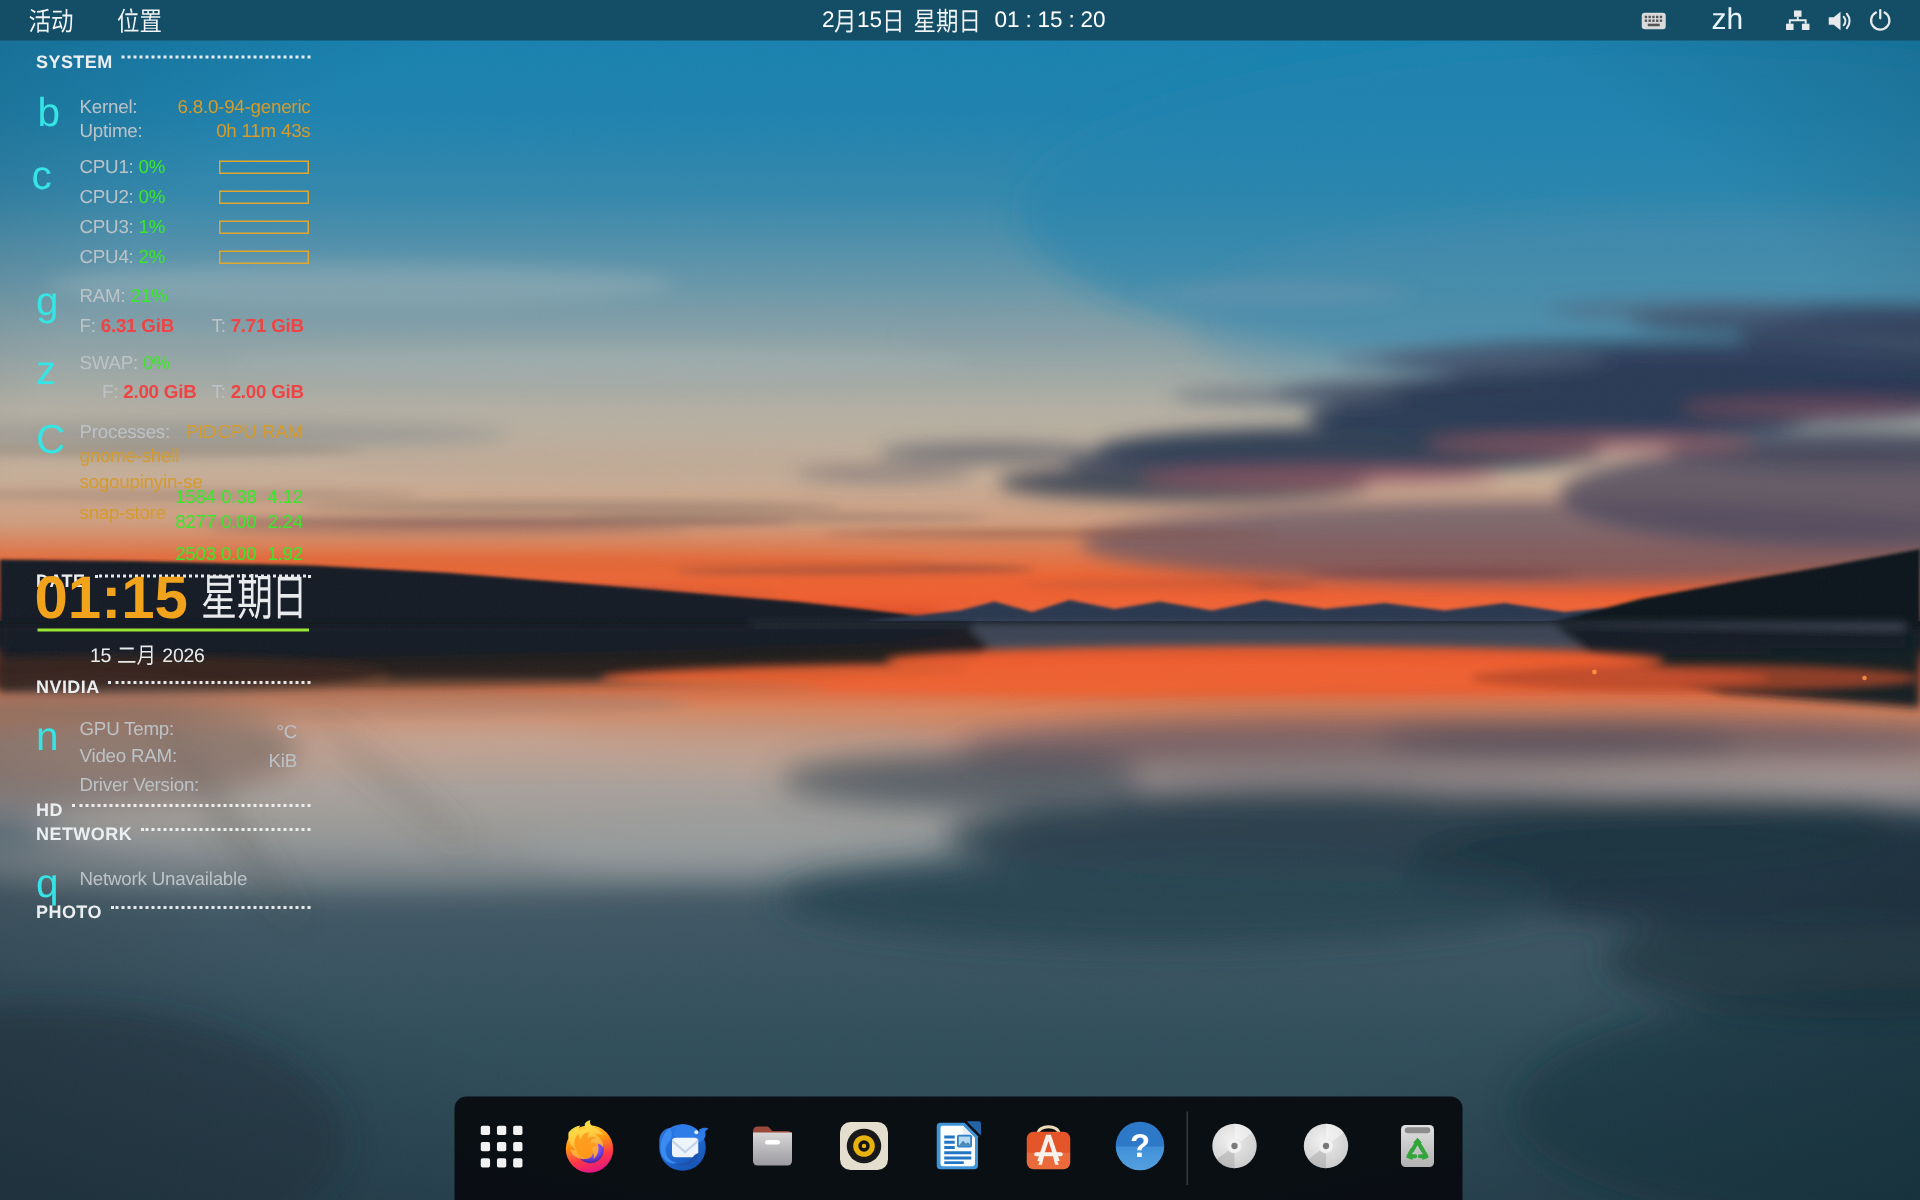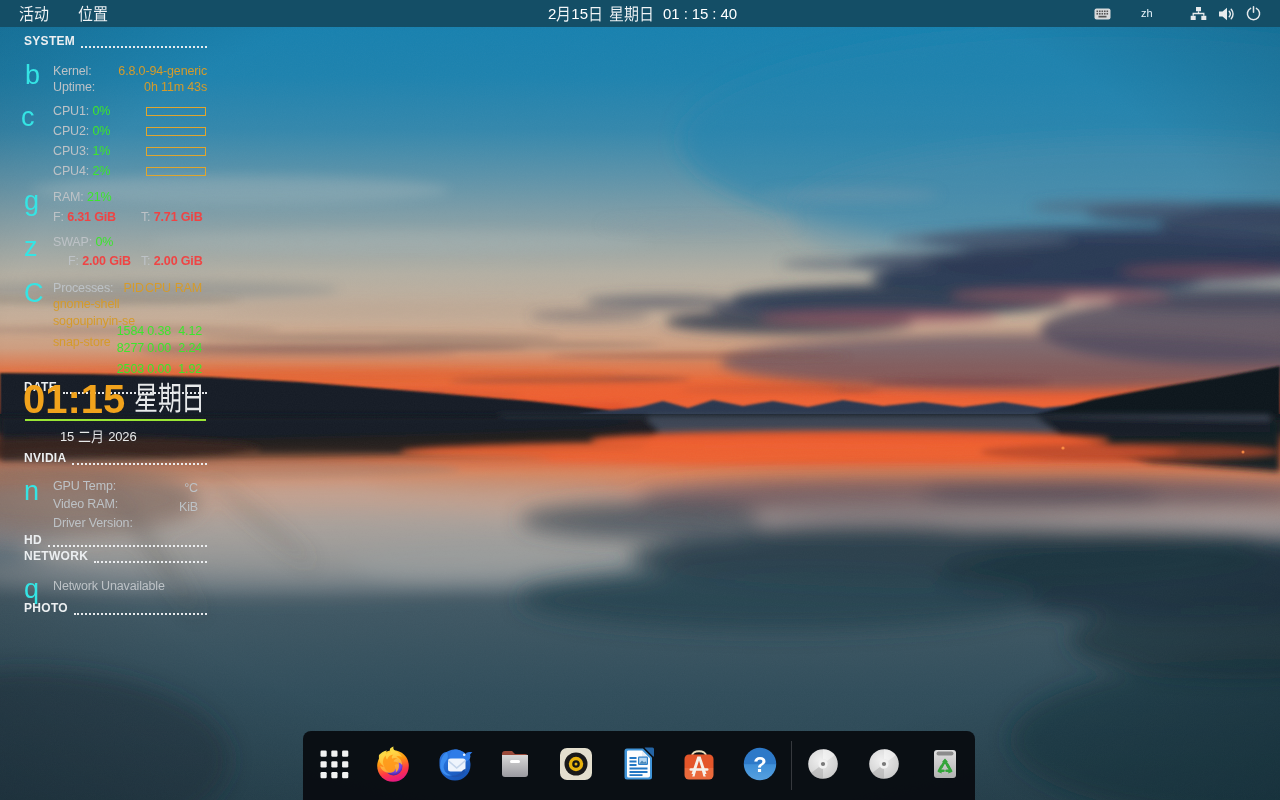--- a/index.html
+++ b/index.html
@@ -15,21 +15,21 @@
 .grn{color:#3ce62c;}
 .icn{position:absolute;color:#35e4e4;font-size:25px;line-height:1;}
 .rt{text-align:right;}
 
 #dock{position:absolute;left:303px;top:731px;width:672px;height:69px;background:rgba(9,13,18,0.96);border-radius:8px 8px 0 0;}
 .dicon{position:absolute;top:12px;width:42px;height:42px;}
 
 #topbar .item .cjk{fill:#f2f5f7;}
 #topbar .item span{display:inline-block;}
 .fwc{width:12px;text-align:center;}
-.hdr{position:absolute;left:24px;width:183px;display:flex;align-items:flex-end;color:#eceff1;font-weight:bold;font-size:12px;letter-spacing:0.3px;height:14px;}
+.hdr{position:absolute;left:24px;width:183px;display:flex;align-items:flex-start;color:#eceff1;font-weight:bold;font-size:12px;letter-spacing:0.3px;height:14px;}
 .hdr i{flex:1;border-bottom:2px dotted rgba(240,242,244,0.95);height:0;margin-left:6px;margin-top:3px;}
 .bar{position:absolute;width:58px;height:7px;border:1.5px solid #e0a62d;}
 .vo{color:#ef4444;font-weight:bold;}
 .grn2{position:absolute;color:#3ce62c;margin-top:27px;}
 #bigclock{position:absolute;left:23px;top:377px;font-size:40px;font-weight:bold;color:#f2a31c;letter-spacing:0px;}
 #bigday{position:absolute;left:134px;top:381px;}
 #bigday .cjk{margin-right:-0.5px;}
 #grnline{position:absolute;left:25px;top:419px;width:181px;height:2px;background:#9ae635;}
 #dateline{position:absolute;left:60px;top:429px;font-size:13px;color:#e8eaeb;display:flex;align-items:center;height:15px;}
 #dsep{position:absolute;left:488px;top:10px;width:1px;height:49px;background:rgba(255,255,255,0.18);}
@@ -249,41 +249,41 @@
         <use href="#g671f"></use>
       </svg>
       <svg class="cjk" width="15" height="17.5" viewBox="0 0 1000 1000" preserveAspectRatio="none">
         <use href="#g65e5"></use>
       </svg>
       <span style="width:9px"></span>
       <span class="tnum">01</span>
       <span class="fwc">:</span>
       <span class="tnum">15</span>
       <span class="fwc">:</span>
-      <span class="tnum">40</span>
+      <span class="tnum">20</span>
 </div>
 <div class="item" style="left:1094px">
 <svg width="17" height="12" viewBox="0 0 17 12">
         <rect x="0.5" y="0.5" width="16" height="11" rx="2" fill="#d8dadb"></rect>
         <g fill="#555">
           <rect x="2.5" y="2.5" width="1.6" height="1.6"></rect>
           <rect x="5" y="2.5" width="1.6" height="1.6"></rect>
           <rect x="7.5" y="2.5" width="1.6" height="1.6"></rect>
           <rect x="10" y="2.5" width="1.6" height="1.6"></rect>
           <rect x="12.5" y="2.5" width="1.6" height="1.6"></rect>
           <rect x="2.5" y="5" width="1.6" height="1.6"></rect>
           <rect x="5" y="5" width="1.6" height="1.6"></rect>
           <rect x="7.5" y="5" width="1.6" height="1.6"></rect>
           <rect x="10" y="5" width="1.6" height="1.6"></rect>
           <rect x="12.5" y="5" width="1.6" height="1.6"></rect>
           <rect x="4.5" y="7.8" width="8" height="1.7"></rect>
         </g>
       </svg>
 </div>
-<div class="item" style="left:1141px;font-size:11px;color:#e8f4fb">zh</div>
+<div class="item" style="left:1141px;font-size:20px;color:#e8f4fb">zh</div>
 <div class="item" style="left:1190px">
 <svg width="17" height="15" viewBox="0 0 17 15" fill="none" stroke="#e6eaec" stroke-width="1.3">
         <rect x="6" y="1" width="5" height="4.2" fill="#e6eaec" stroke="none"></rect>
         <rect x="0.7" y="9.8" width="5" height="4.2" fill="#e6eaec" stroke="none"></rect>
         <rect x="11.3" y="9.8" width="5" height="4.2" fill="#e6eaec" stroke="none"></rect>
         <path d="M8.5,5.2 V7.5 M3.2,9.8 V7.5 H13.8 V9.8"></path>
       </svg>
 </div>
 <div class="item" style="left:1219px">
 <svg width="16" height="14" viewBox="0 0 16 14">

